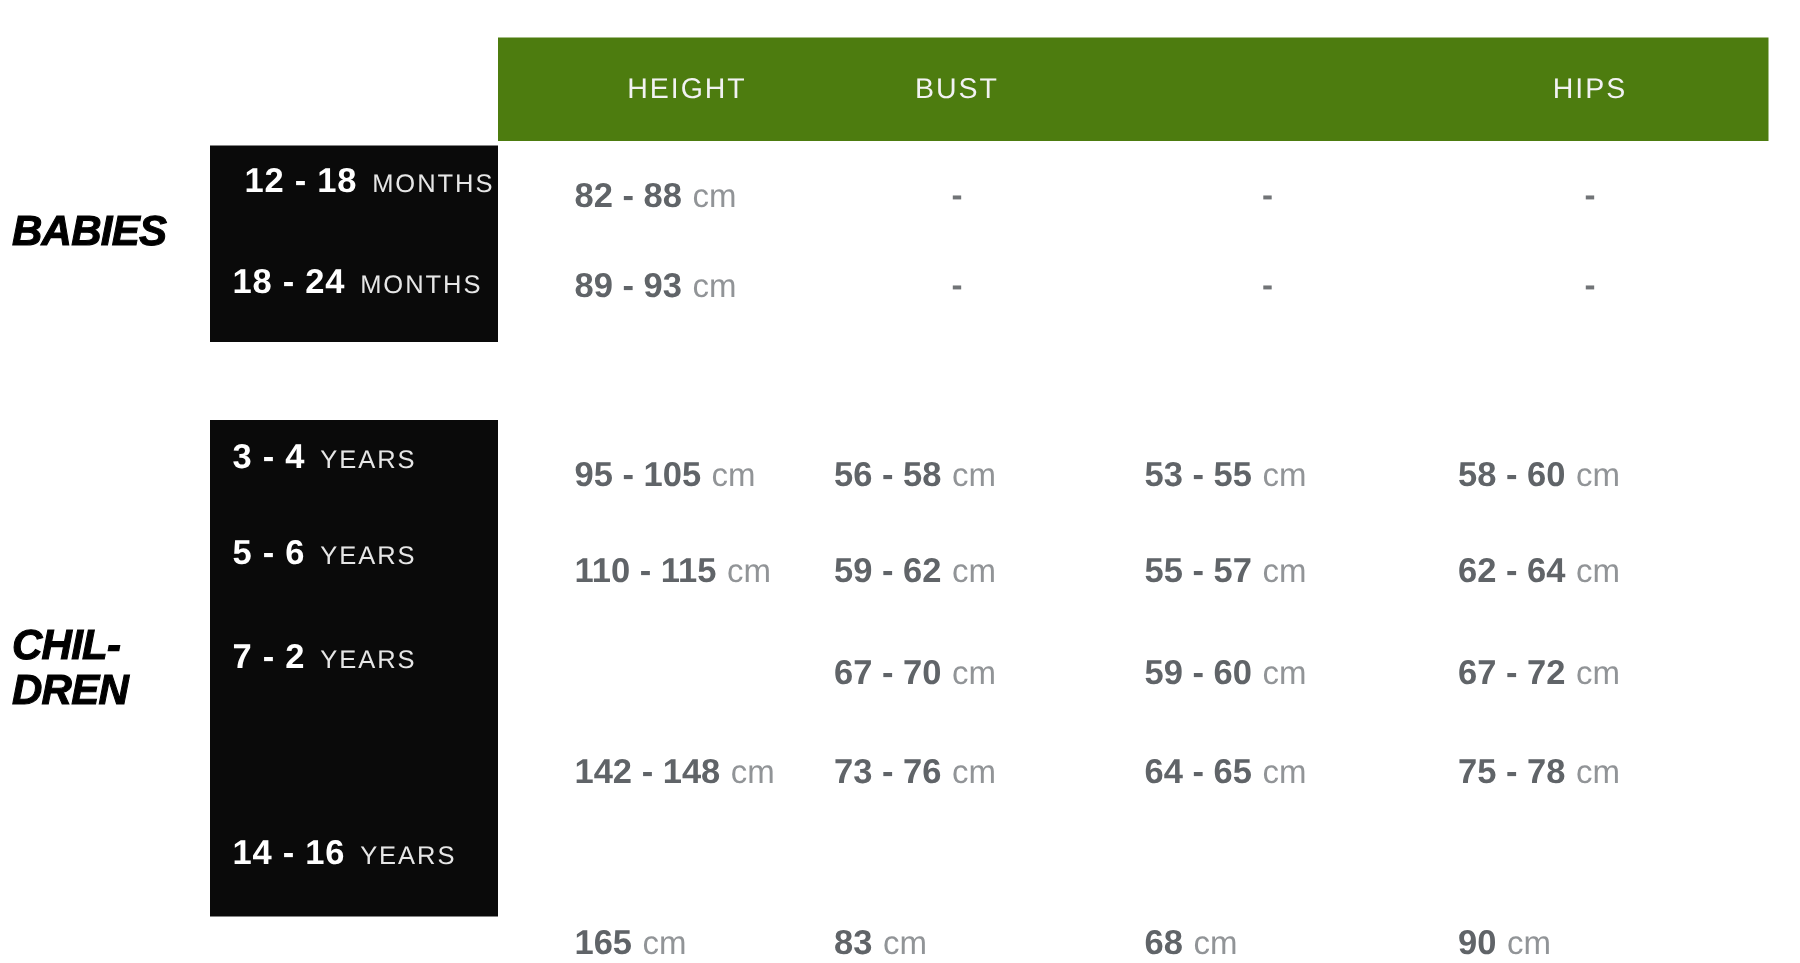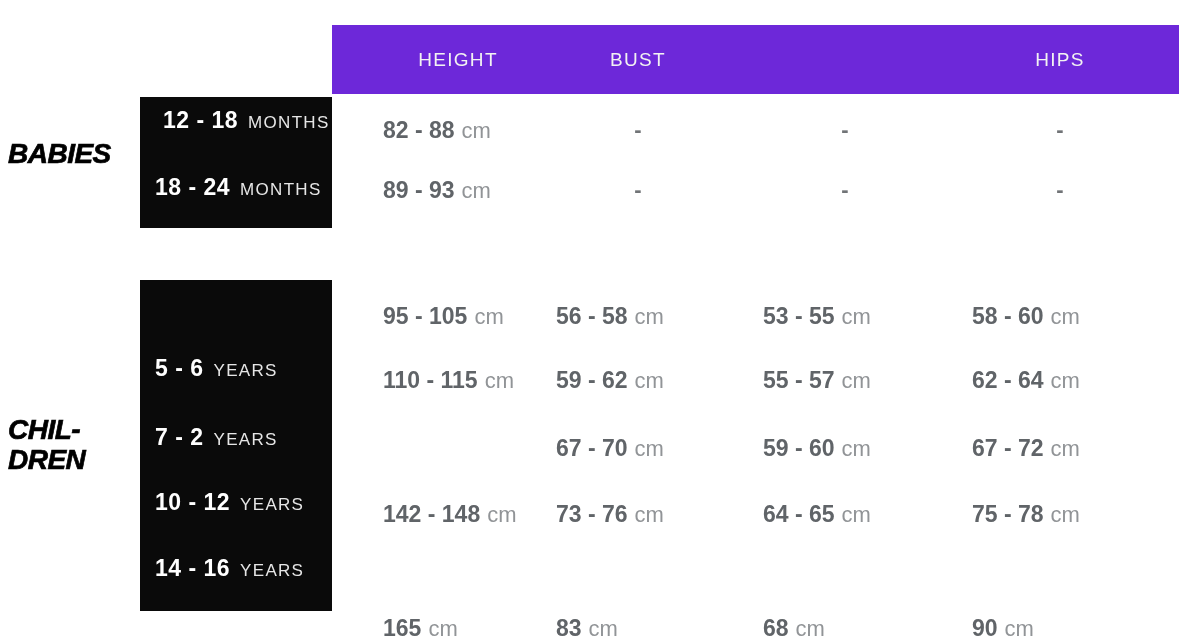--- a/index.html
+++ b/index.html
@@ -2,21 +2,21 @@
 <html><head>
 <meta charset="utf-8">
 <style>
   html,body { margin:0; padding:0; background:#fff; }
   .page {
     position:relative; width:1200px; height:642px; background:#ffffff;
     font-family:"Liberation Sans", sans-serif; overflow:hidden;
   }
 
   
-  .header-bar { position:absolute; left:332px; top:25px; width:847px; height:69px; background:#6d28d9; }
+  .header-bar { position:absolute; left:332px; top:25px; width:847px; height:69px; background:#4d7c0f; }
   .hcell {
     position:absolute; top:0; height:69px; line-height:69px; text-align:center;
     color:#f2f2f2; font-size:19px; font-weight:400; letter-spacing:1.3px;
   }
   .h-height { left:51px;  width:150px; }
   .h-bust   { left:224px; width:164px; }
   .h-waist  { left:431px; width:164px; }
   .h-hips   { left:640px; width:176px; }
 
   
@@ -76,28 +76,28 @@
     <div>CHIL-</div>
     <div>DREN</div>
   </div>
 
   <div class="agelabel ltop-b1">
     <b>12 - 18</b><span class="u">MONTHS</span>
   </div>
   <div class="agelabel ltop-b2">
     <b>18 - 24</b><span class="u">MONTHS</span>
   </div>
+  <div class="agelabel ltop-c1">
+    <b>3 - 4</b><span class="u">YEARS</span>
+  </div>
   <div class="agelabel ltop-c2">
     <b>5 - 6</b><span class="u">YEARS</span>
   </div>
   <div class="agelabel ltop-c3">
     <b>7 - 2</b><span class="u">YEARS</span>
-  </div>
-  <div class="agelabel ltop-c4">
-    <b>10 - 12</b><span class="u">YEARS</span>
   </div>
   <div class="agelabel ltop-c5">
     <b>14 - 16</b><span class="u">YEARS</span>
   </div>
 
   <div class="cell col-height top-b1">
     <b>82 - 88</b><span class="u">cm</span>
   </div>
   <div class="cell col-bust top-b1 center">
     <b>-</b>

